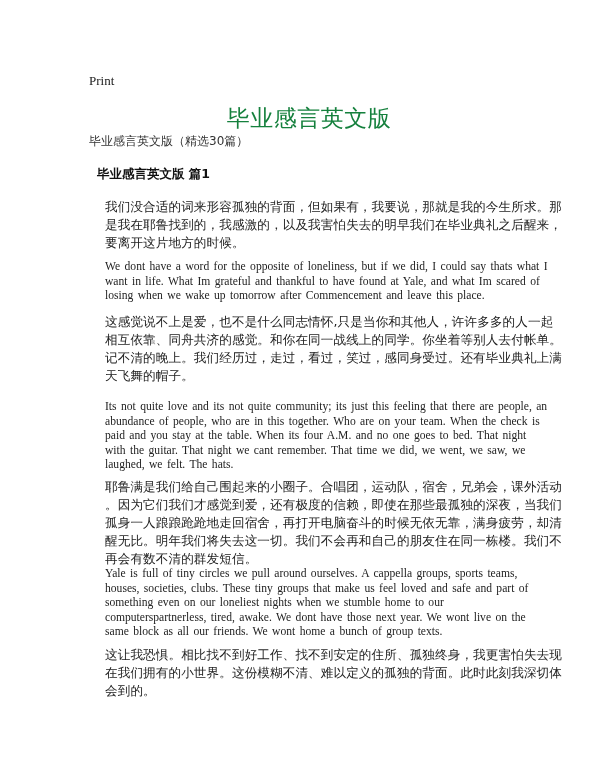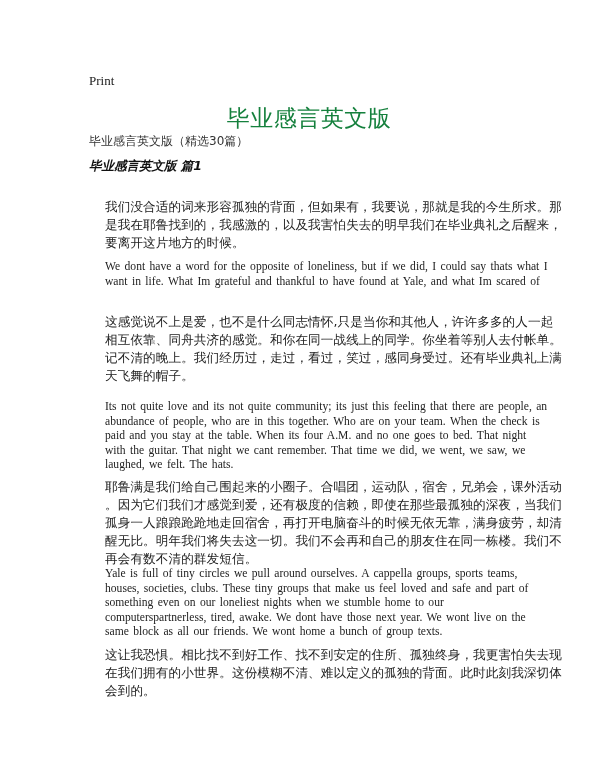--- a/index.html
+++ b/index.html
@@ -82,31 +82,32 @@
 </head>
 <body>
 
 <div class="page">
   <div class="print-label">Print</div>
 
   <h1 class="doc-title" style="margin:0;">毕业感言英文版</h1>
 
   <div class="doc-subtitle">毕业感言英文版（精选30篇）</div>
 
-  <h2 class="section-heading" style="margin:0;font-style:italic;">毕业感言英文版 篇1</h2>
+  <h2 class="section-heading" style="margin:8px;">毕业感言英文版 篇1</h2>
 
   <p class="para zh" style="top:182px;">
     <span class="line">我们没合适的词来形容孤独的背面，但如果有，我要说，那就是我的今生所求。那</span>
     <span class="line">是我在耶鲁找到的，我感激的，以及我害怕失去的明早我们在毕业典礼之后醒来，</span>
     <span class="line">要离开这片地方的时候。</span>
   </p>
 
   <p class="para en" style="top:244px;">
     <span class="line">We dont have a word for the opposite of loneliness,  but if we did, I could say thats what I</span>
     <span class="line">want in life.  What Im grateful  and thankful  to have found at Yale, and what Im scared of</span>
+    <span class="line">losing  when we wake up tomorrow after Commencement  and leave this place.</span>
   </p>
 
   <p class="para zh" style="top:297px;">
     <span class="line">这感觉说不上是爱，也不是什么同志情怀,只是当你和其他人，许许多多的人一起</span>
     <span class="line">相互依靠、同舟共济的感觉。和你在同一战线上的同学。你坐着等别人去付帐单。</span>
     <span class="line">记不清的晚上。我们经历过，走过，看过，笑过，感同身受过。还有毕业典礼上满</span>
     <span class="line">天飞舞的帽子。</span>
   </p>
 
   <p class="para en" style="top:384px;">

